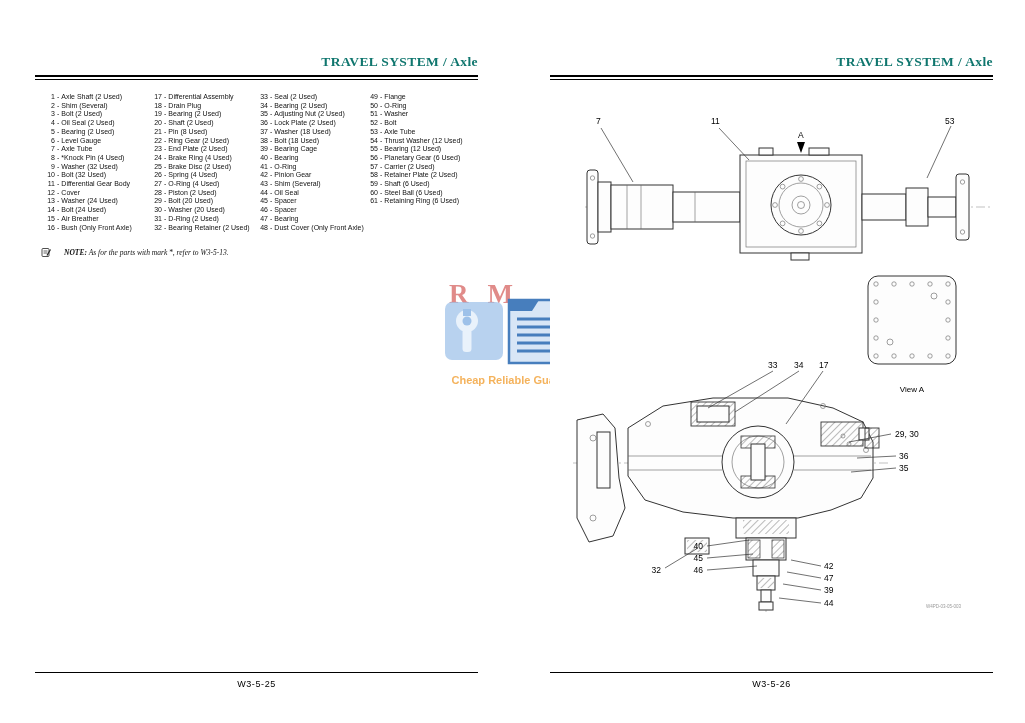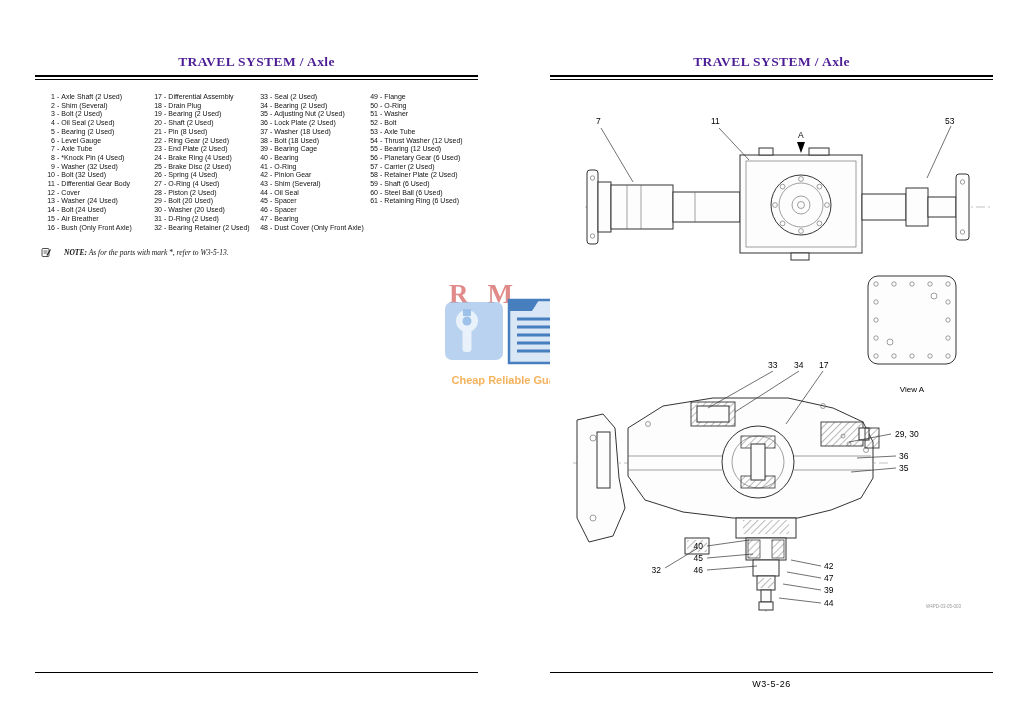--- a/index.html
+++ b/index.html
@@ -3,23 +3,23 @@
 <meta charset="utf-8">
 <style>
   * { margin:0; padding:0; box-sizing:border-box; }
   html,body { width:1025px; height:723px; background:#ffffff; overflow:hidden;
               font-family:"Liberation Sans", sans-serif; color:#111; }
   .spread { position:absolute; inset:0; background:#ffffff; }
   .page { position:absolute; top:40px; width:443px; height:660px; background:#fff; }
   .page-left  { left:35px; }
   .page-right { left:550px; }
 
-  .page-title { position:absolute; top:14px; left:0; right:0; text-align:center;
+  .page-title { position:absolute; top:14px; left:0; right:0; text-align:right;
                 font-family:"Liberation Serif", serif; font-weight:bold;
-                font-size:13.5px; letter-spacing:.4px; color:#4c1d95; }
+                font-size:13.5px; letter-spacing:.4px; color:#0f766e; }
   .rules { position:absolute; top:35px; left:0; right:0; }
   .rule-thick { border-top:2.5px solid #000; }
   .rule-thin  { border-top:1px solid #000; margin-top:2px; }
 
   .footer-line { position:absolute; top:632px; left:0; right:0; border-top:1.5px solid #000; }
   .page-number { position:absolute; top:639px; left:0; right:0; text-align:center;
                  font-size:9px; letter-spacing:.6px; color:#000; }
 
   
   .parts { position:absolute; top:53px; left:0; right:0; height:170px; }
@@ -394,20 +394,21 @@
       <svg width="10" height="10" viewBox="0 0 10 10">
         <rect x="1" y="1.5" width="7" height="8" rx="1" fill="none" stroke="#222" stroke-width="0.8"></rect>
         <line x1="2.5" y1="4" x2="6.5" y2="4" stroke="#222" stroke-width="0.7"></line>
         <line x1="2.5" y1="6" x2="6.5" y2="6" stroke="#222" stroke-width="0.7"></line>
         <line x1="6" y1="8.5" x2="9.5" y2="2.5" stroke="#222" stroke-width="1.2"></line>
       </svg>
       <span class="note-text"><b><i><span>NOTE:</span></i></b> <span>As for the parts with mark *, refer to W3-5-13.</span></span>
     </div>
 
     <div class="footer-line"></div>
+    <div class="page-number">W3-5-25</div>
   </div>
 
   <div class="watermark">
     <div class="wm-letters">
       <span class="wm-letter-r">R</span><span class="wm-letter-m">M</span>
     </div>
     <svg class="wm-logo" width="172" height="80" viewBox="0 0 172 80">
       <rect x="8" y="8" width="58" height="58" rx="7" fill="#8fb8e6" opacity="0.72"></rect>
       <g fill="#e9f2fb" opacity="0.95">
         <circle cx="30" cy="27" r="11"></circle>

